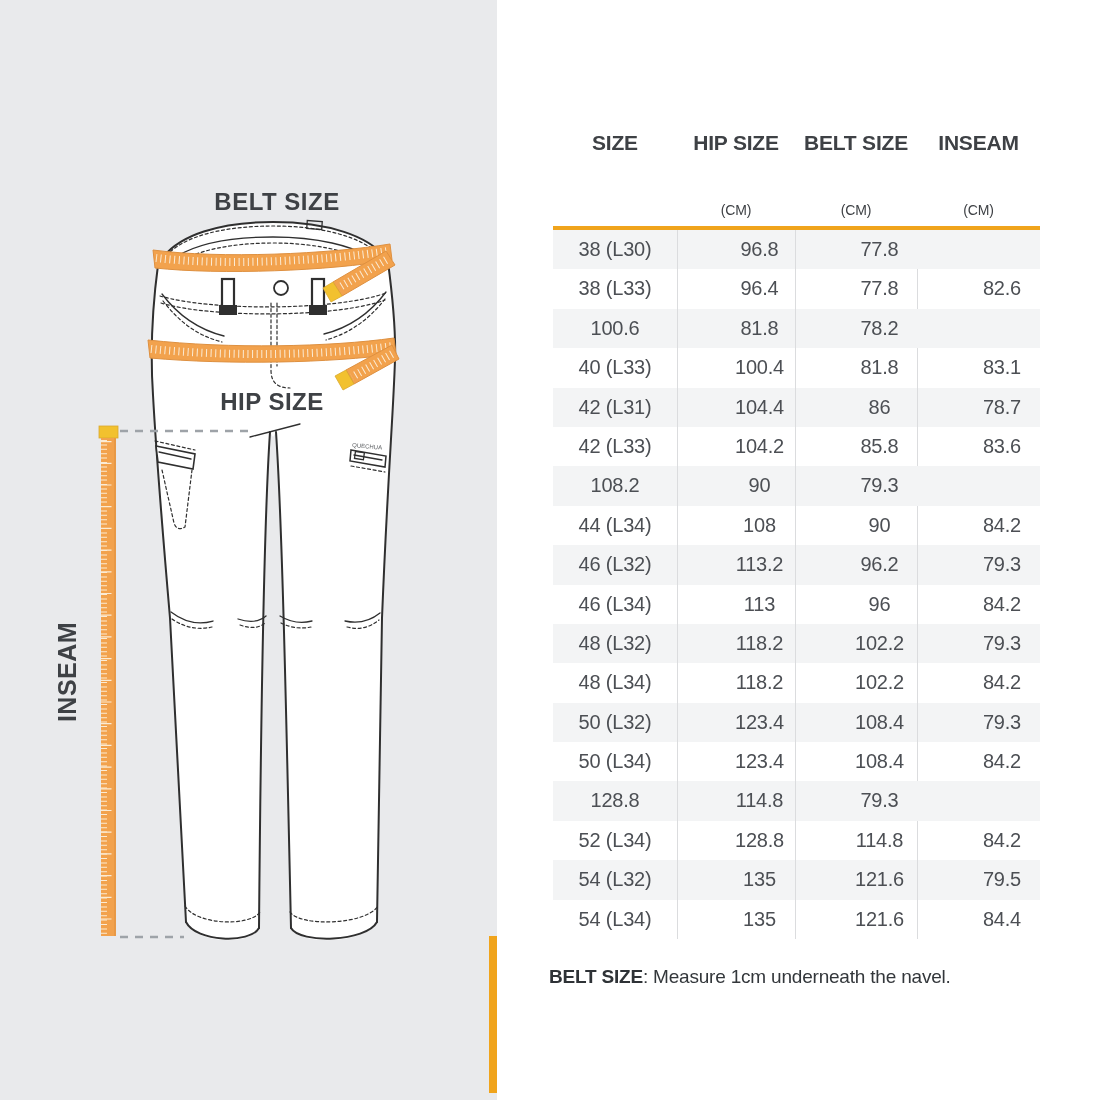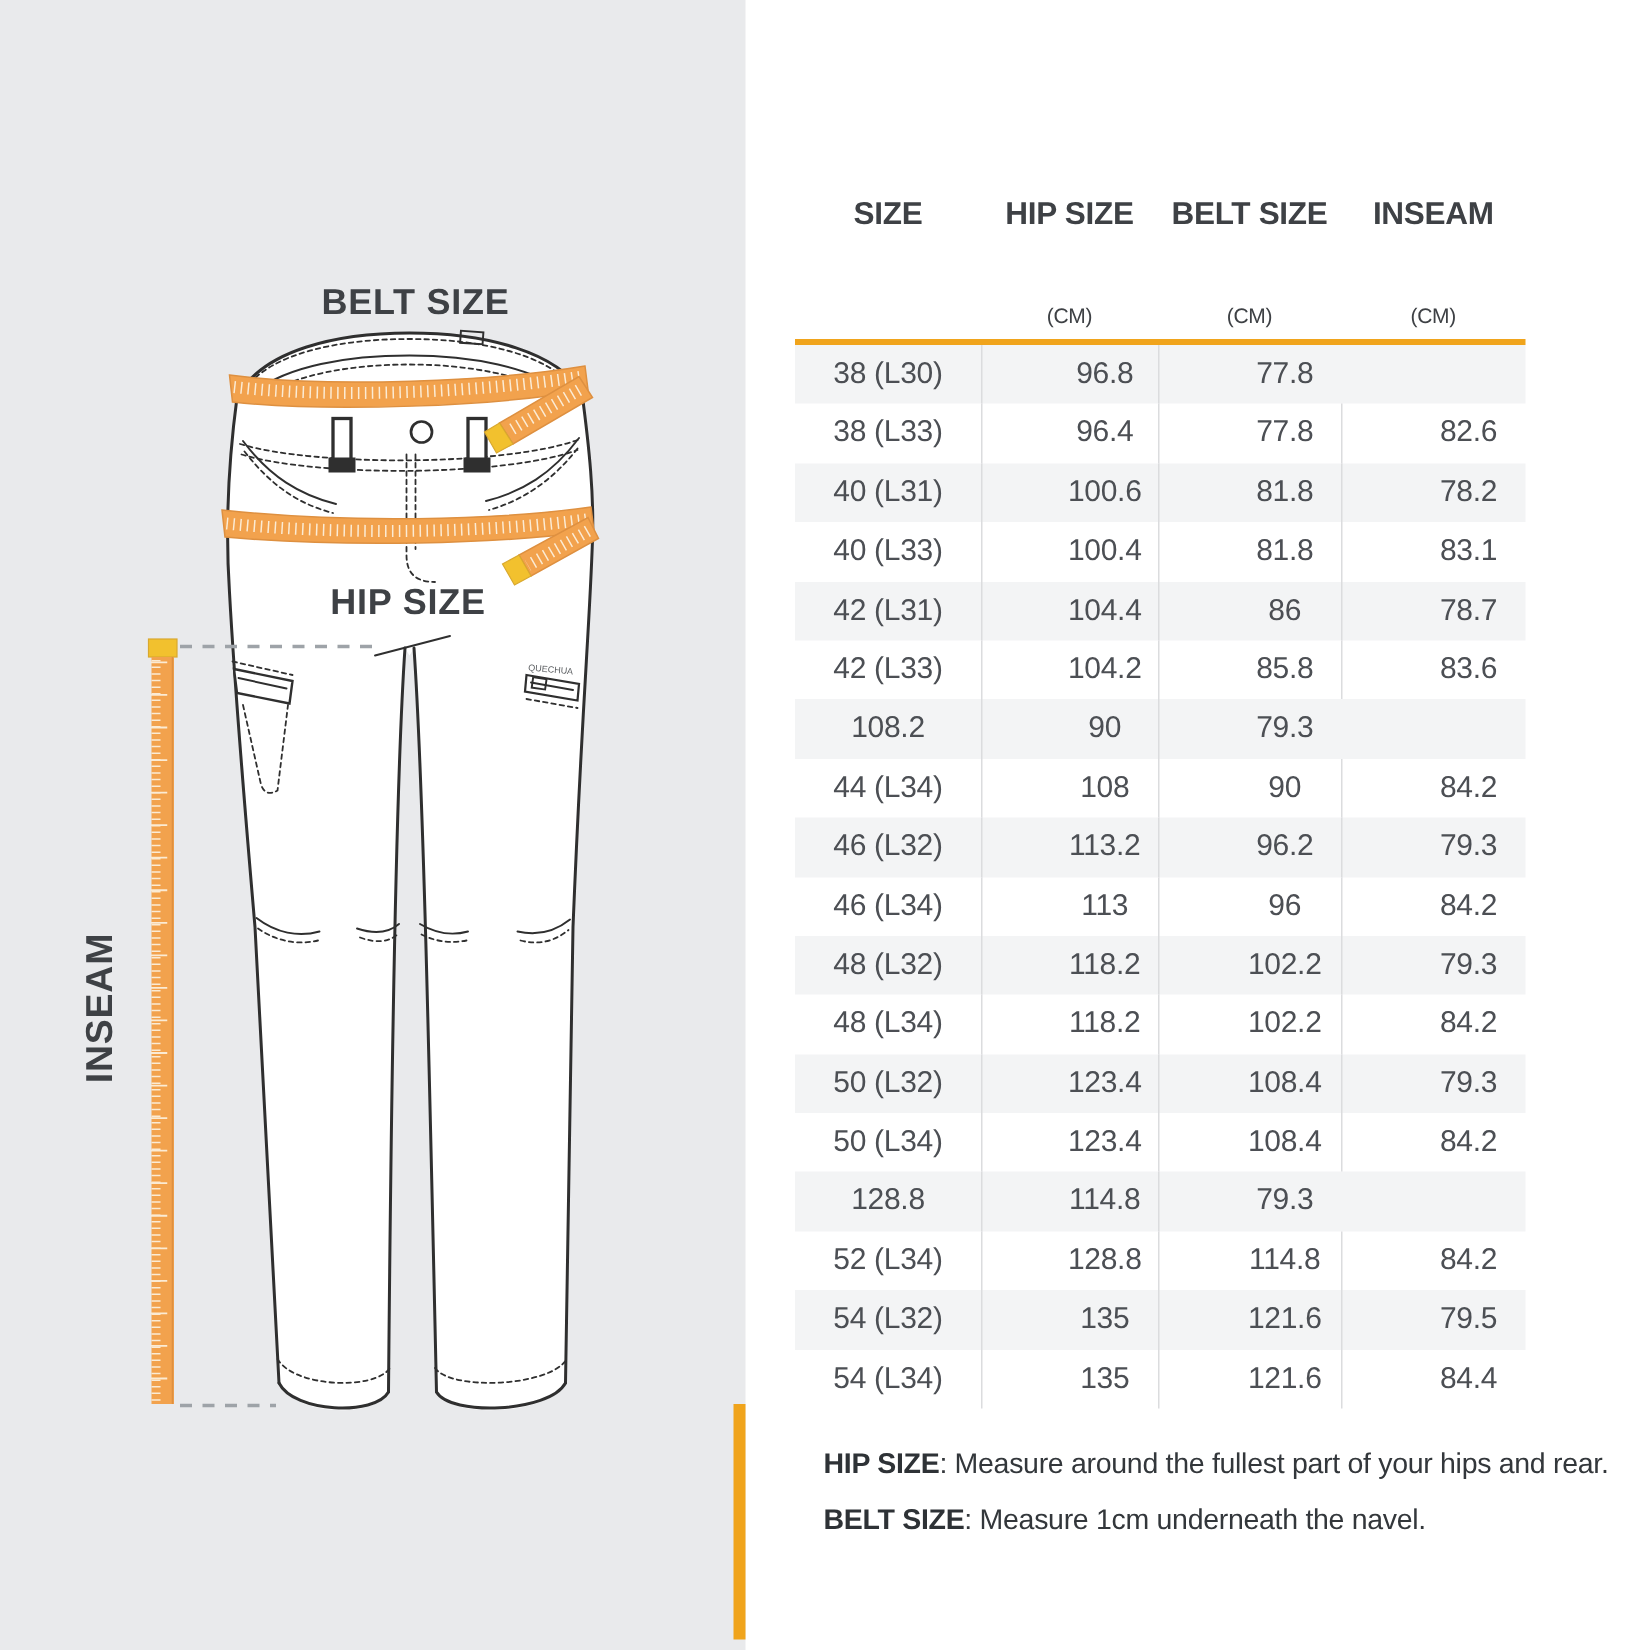--- a/index.html
+++ b/index.html
@@ -12,21 +12,21 @@
   
   .panel{position:absolute;left:0;top:0;width:497px;height:1100px;background:var(--panel);}
   .panel svg{position:absolute;left:0;top:0;}
   .measure-label{position:absolute;font-weight:bold;font-size:24px;color:var(--ink);letter-spacing:.5px;white-space:nowrap;}
   .belt-label{left:277px;top:188px;transform:translateX(-50%);}
   .hip-label{left:272px;top:388px;transform:translateX(-50%);}
   .inseam-label{left:67px;top:672px;font-size:25px;transform:translate(-50%,-50%) rotate(-90deg);}
   .accent-bar{position:absolute;left:489px;top:936px;width:8px;height:157px;background:var(--accent);}
 
   
-  .size-table{position:absolute;left:530px;top:131px;width:487px;letter-spacing:-0.2px;}
+  .size-table{position:absolute;left:553px;top:131px;width:487px;letter-spacing:-0.2px;}
   .thead{display:grid;grid-template-columns:124px 118px 122px 123px;border-bottom:4px solid var(--accent);padding-bottom:7px;}
   .thcell{text-align:center;}
   .thcell .lbl{font-size:21px;font-weight:bold;color:var(--ink);line-height:24px;}
   .thcell .unit{font-size:14px;color:var(--ink);line-height:17px;margin-top:47px;}
   .trow{display:grid;grid-template-columns:124px 118px 122px 123px;height:39.4px;}
   .trow:nth-child(odd){background:var(--stripe);}
   .tcell{text-align:center;line-height:39.4px;font-size:20px;color:var(--cell);}
   .tcell + .tcell{border-left:1px solid #DBDCDE;padding-left:46px;}
 
   
@@ -168,21 +168,20 @@
         <div class="tcell">96.8</div>
         <div class="tcell">77.8</div>
       </div>
       <div class="trow">
         <div class="tcell">38 (L33)</div>
         <div class="tcell">96.4</div>
         <div class="tcell">77.8</div>
         <div class="tcell">82.6</div>
       </div>
       <div class="trow">
-        <div class="tcell">40 (L31)</div>
         <div class="tcell">100.6</div>
         <div class="tcell">81.8</div>
         <div class="tcell">78.2</div>
       </div>
       <div class="trow">
         <div class="tcell">40 (L33)</div>
         <div class="tcell">100.4</div>
         <div class="tcell">81.8</div>
         <div class="tcell">83.1</div>
       </div>
@@ -265,15 +264,14 @@
       <div class="trow">
         <div class="tcell">54 (L34)</div>
         <div class="tcell">135</div>
         <div class="tcell">121.6</div>
         <div class="tcell">84.4</div>
       </div>
     </div>
 </div>
 
 <div class="notes">
-  <div class="note-line"><b>HIP SIZE</b><span>: Measure around the fullest part of your hips and rear.</span></div>
   <div class="note-line"><b>BELT SIZE</b><span>: Measure 1cm underneath the navel.</span></div>
 </div>
 
 </body></html>

